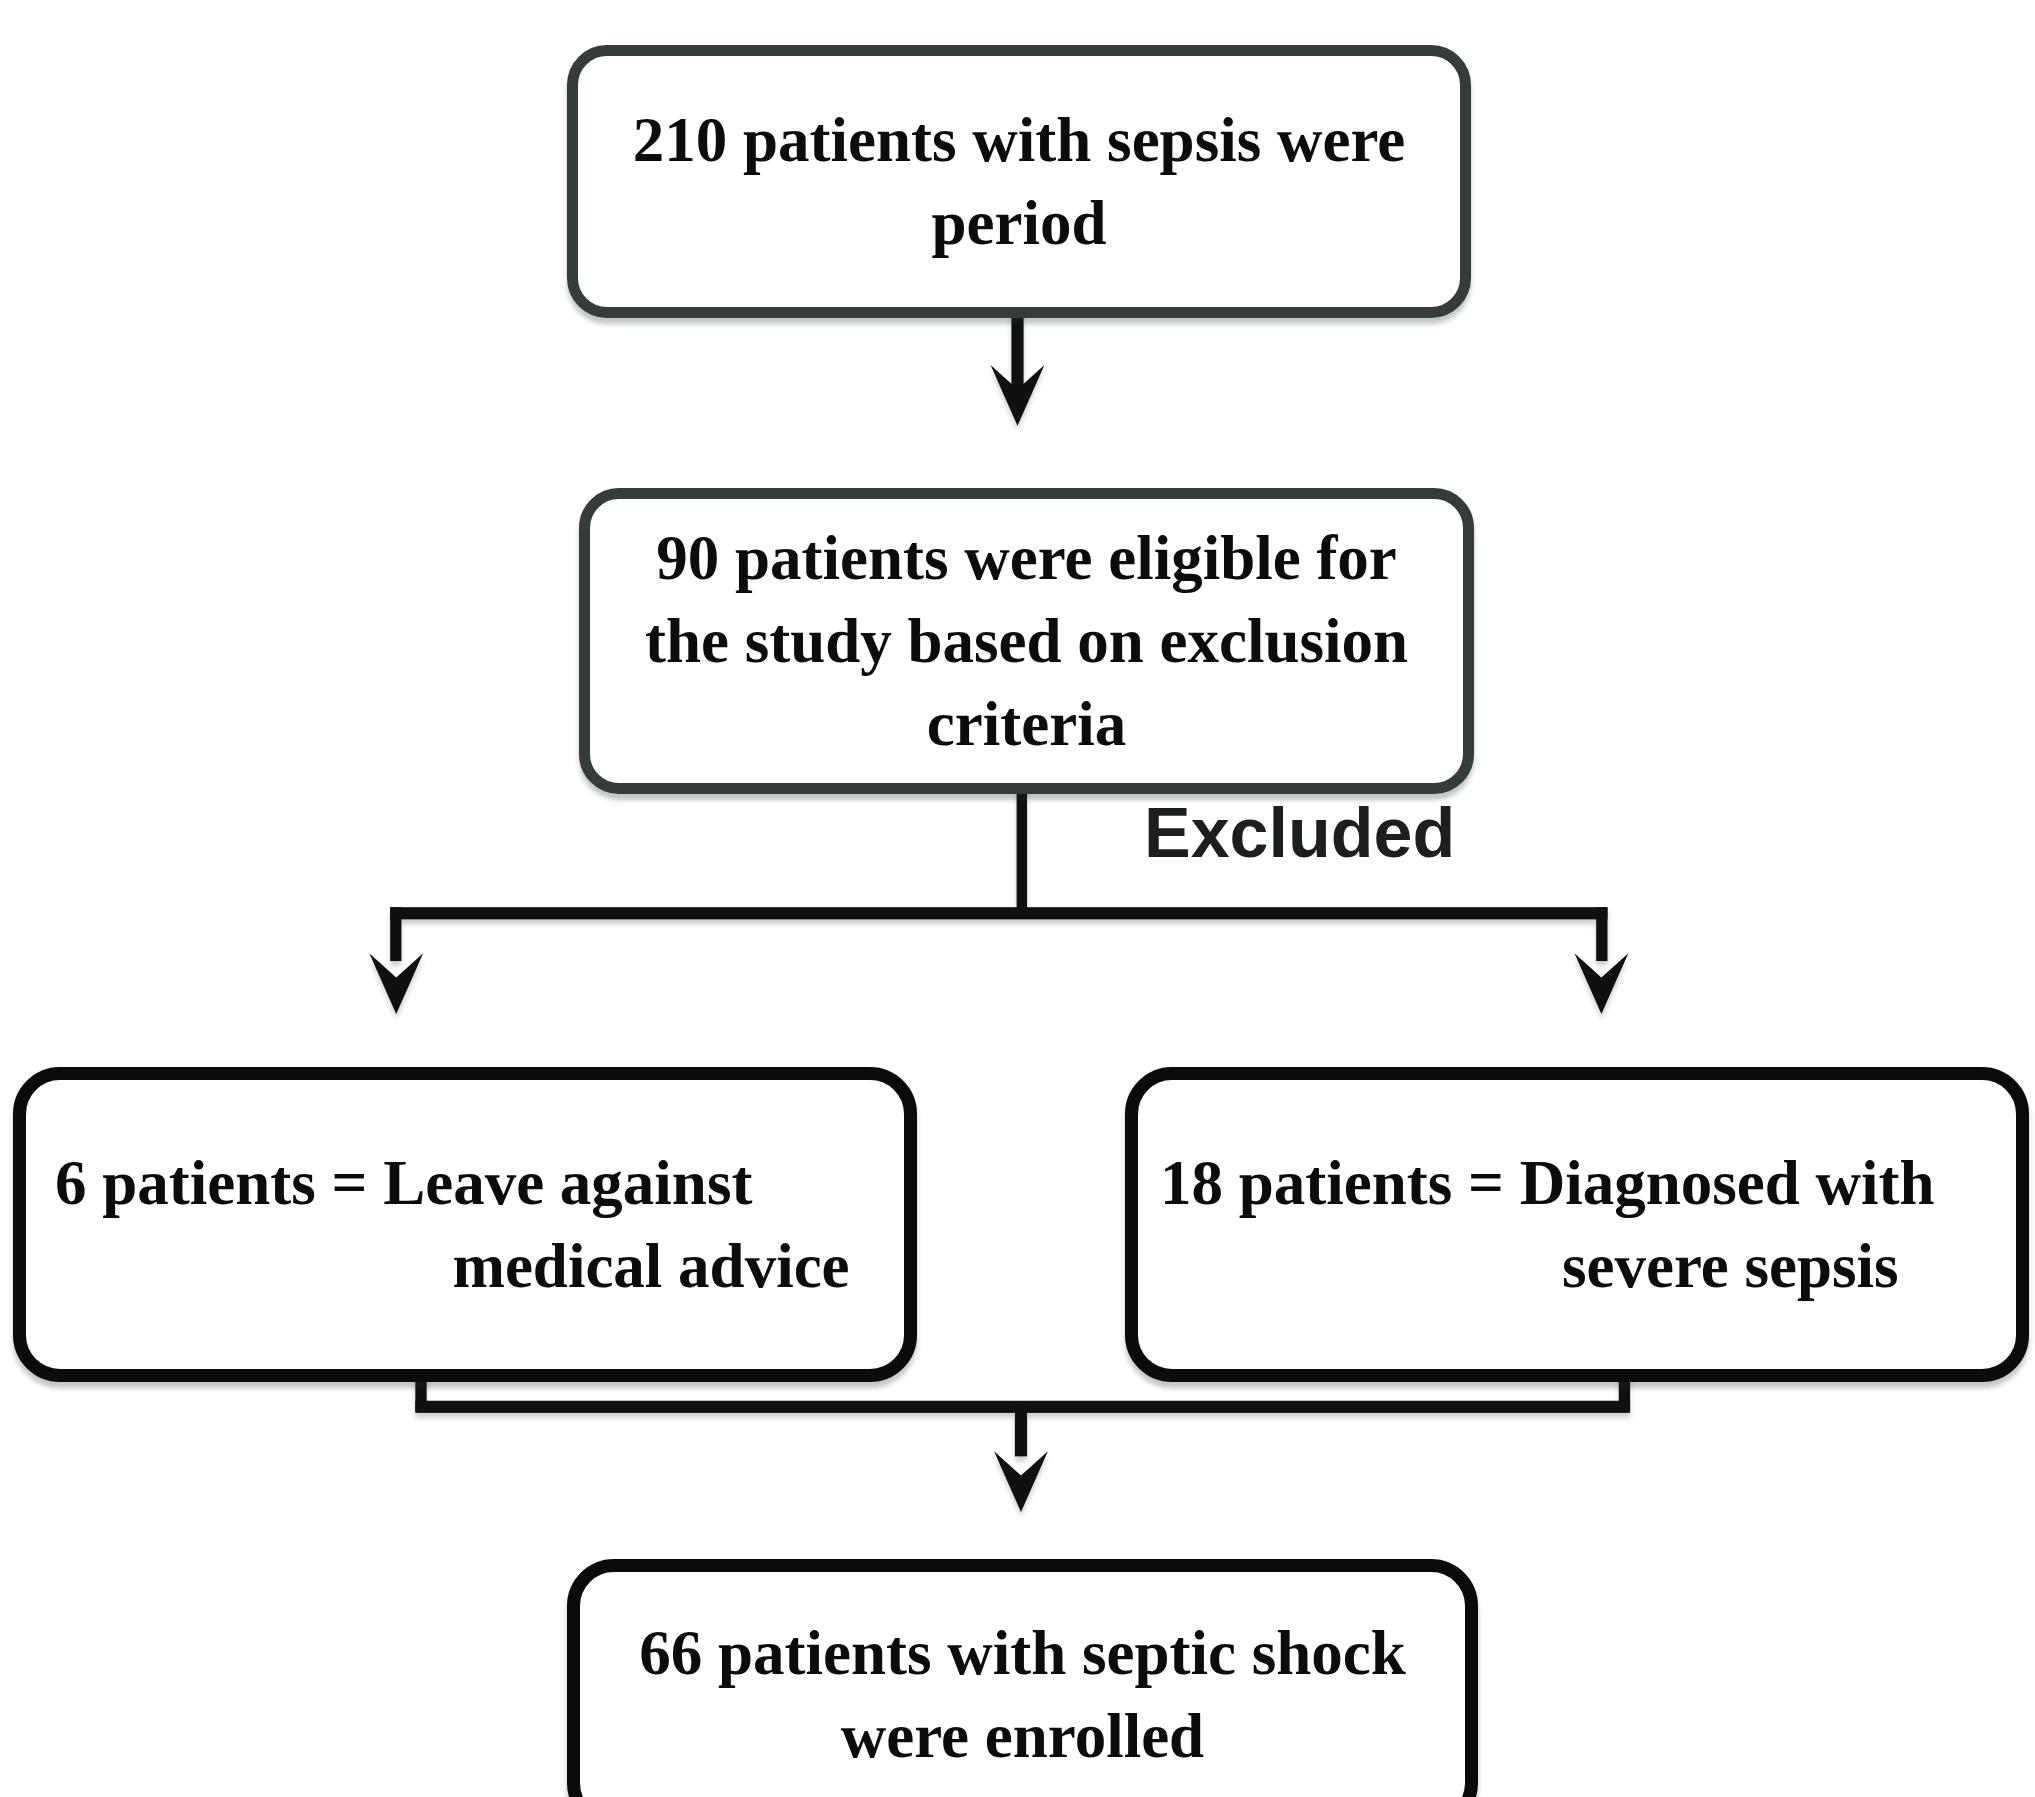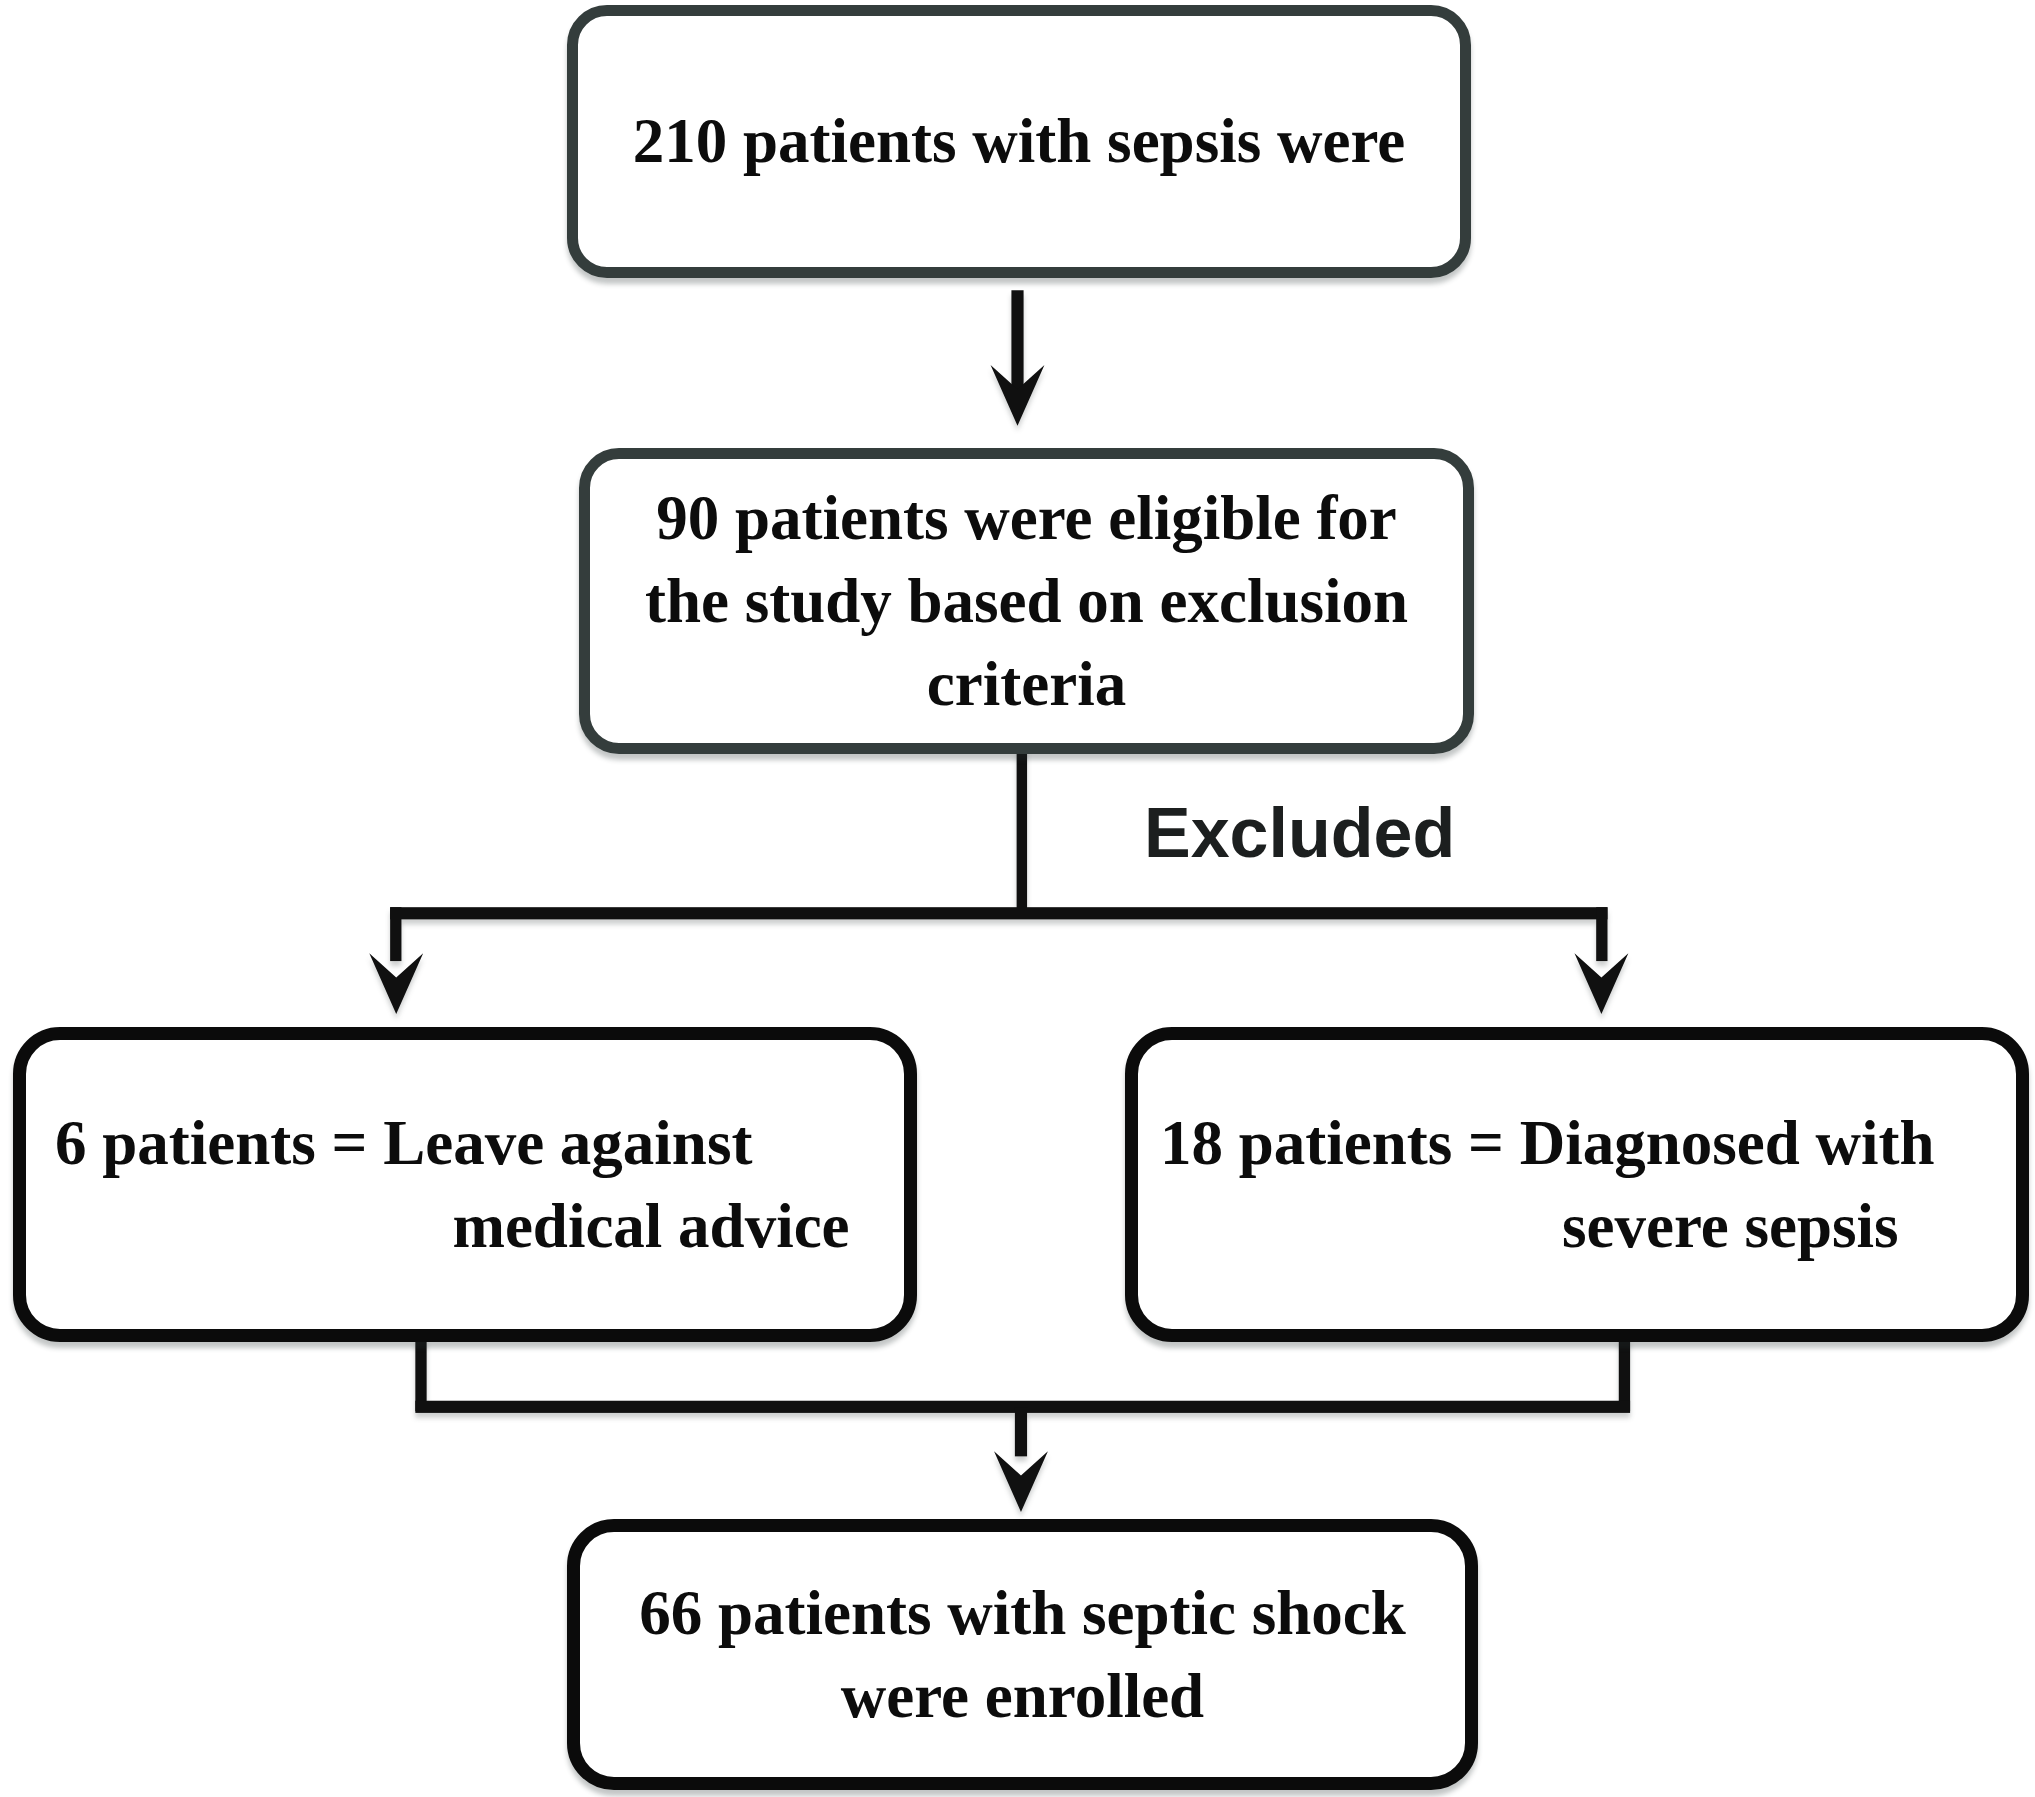--- a/index.html
+++ b/index.html
@@ -15,20 +15,21 @@
     position:absolute;
     background:#ffffff;
     display:flex;
     flex-direction:column;
     justify-content:center;
     box-sizing:border-box;
     color:#0c0c0c;
     font-weight:700;
     font-size:63px;
     line-height:83px;
+    margin-top:40px;
   }
   .fbox .line{white-space:nowrap;}
   .box-top{
     border:11.3px solid #343d3c;
     border-radius:40px;
     box-shadow:0 6px 5.2px rgba(40,50,50,0.28);
     text-align:center;
   }
   .box-dark{
     border:13px solid #0b0b0b;
@@ -96,20 +97,21 @@
     <rect x="478" y="1612" width="1398" height="14"></rect>
 
     <g>
       <rect x="1168" y="1620" width="14" height="56"></rect>
       <polygon points="1144,1670 1175,1740 1206,1670 1175,1698"></polygon>
     </g>
   </svg>
 
   <div class="fbox box-top centered" id="box-admitted">
     <div class="line">210 patients with sepsis were</div>
+    <div class="line">period</div>
   </div>
 
   <div class="fbox box-top centered" id="box-eligible">
     <div class="line">90 patients were eligible for</div>
     <div class="line">the study based on exclusion</div>
     <div class="line">criteria</div>
   </div>
 
   <div id="excluded-label">Excluded</div>
 

